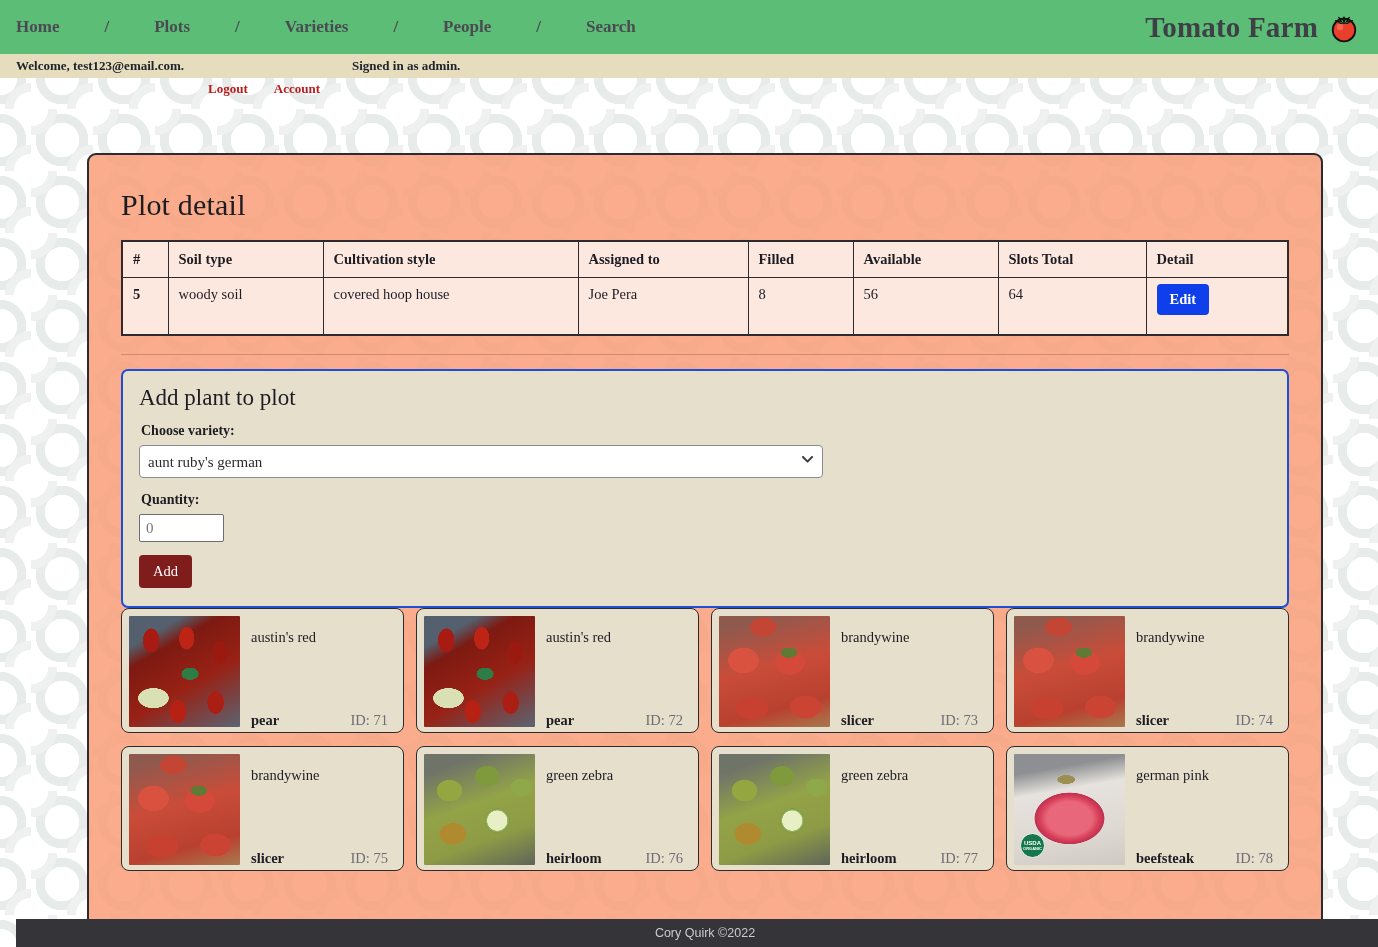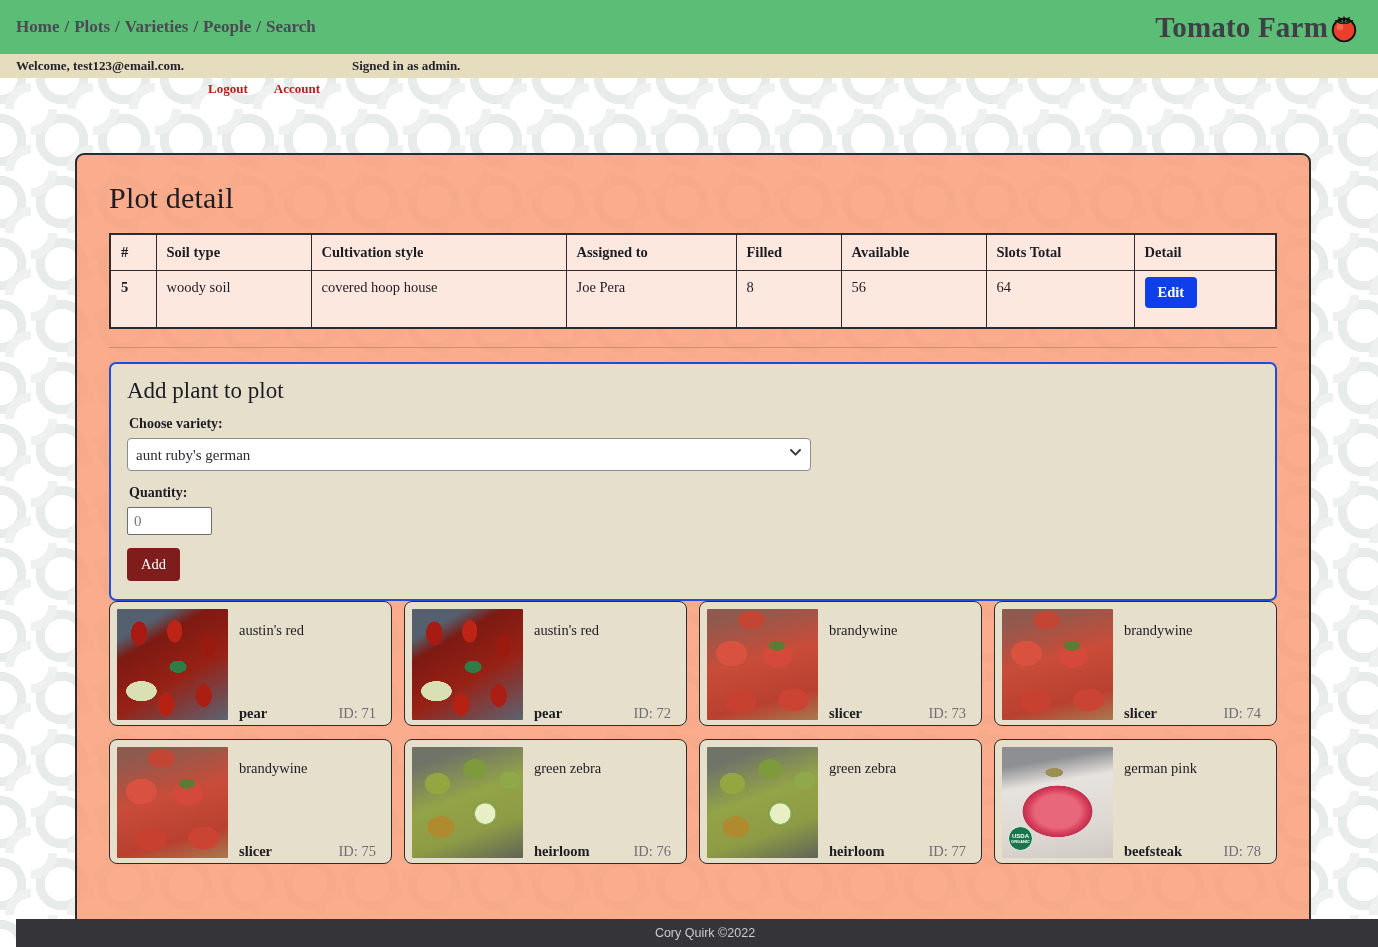--- a/index.html
+++ b/index.html
@@ -41,26 +41,26 @@
 
   
   #topbar {
     position: relative; z-index: 3;
     height: 54px;
     background: #5cbd76;
     display: flex; align-items: center;
     justify-content: space-between;
     padding: 0 18px 0 16px;
   }
-  #nav-links { display: flex; align-items: center; font-size: 17px; font-weight: bold; }
+  #nav-links { display: flex; align-items: center; font-size: 17px; font-weight: bold; gap: 40px; }
   #nav-links a {
     color: #4a4a52; text-decoration: none;
   }
   #nav-links .sep { color: #4a4a52; padding: 0 5px; font-weight: bold; }
-  #brand { display: flex; align-items: center; }
+  #brand { display: flex; align-items: center; gap: 10px; }
   #brand-title {
     font-size: 29px; font-weight: bold; color: #3f3f46;
     letter-spacing: 0.2px;
   }
   #tomato-logo { width: 32px; height: 32px; display: block; }
 
   
   #subbar {
     position: relative; z-index: 3;
     height: 24px;
@@ -72,28 +72,28 @@
   #subbar .welcome { font-weight: bold; color: #23232a; }
   #subbar a { color: #b91c1c; text-decoration: none; font-weight: bold; margin-top: 46px; }
   #subbar .role { font-weight: bold; color: #23232a; }
   #subbar .gap1 { width: 24px; } 
   #subbar .gap2 { width: 26px; }
   #subbar .gap3 { width: 32px; }
 
   
   #panel {
     position: absolute;
-    left: 75px; top: 153px;
+    left: 87px; top: 153px;
     width: 1236px;
     height: 775px;
     background: rgba(249,160,124,0.88);
     border: 2px solid #2b2b30;
     border-radius: 9px;
     z-index: 2;
-    padding: 26px 32px 0 32px;
+    padding: 33px 32px 0 32px;
     overflow: hidden;
   }
   h2.section-title {
     margin: 0 0 18px 0;
     font-weight: normal;
     font-size: 30px;
     color: #1c1c22;
     letter-spacing: 0.2px;
   }
 

